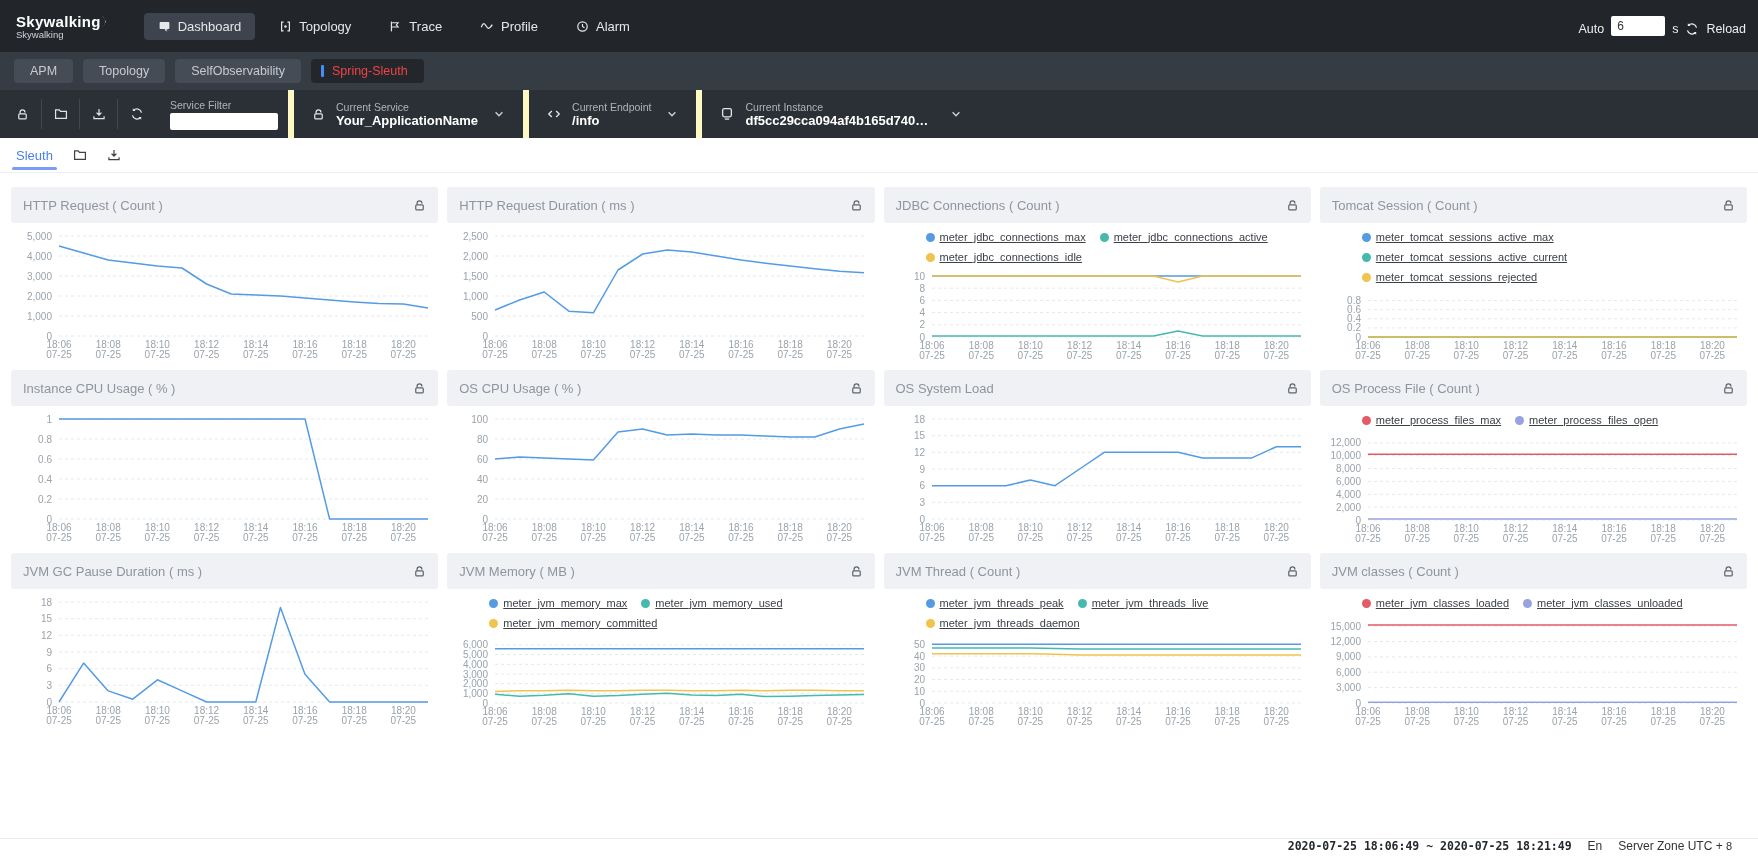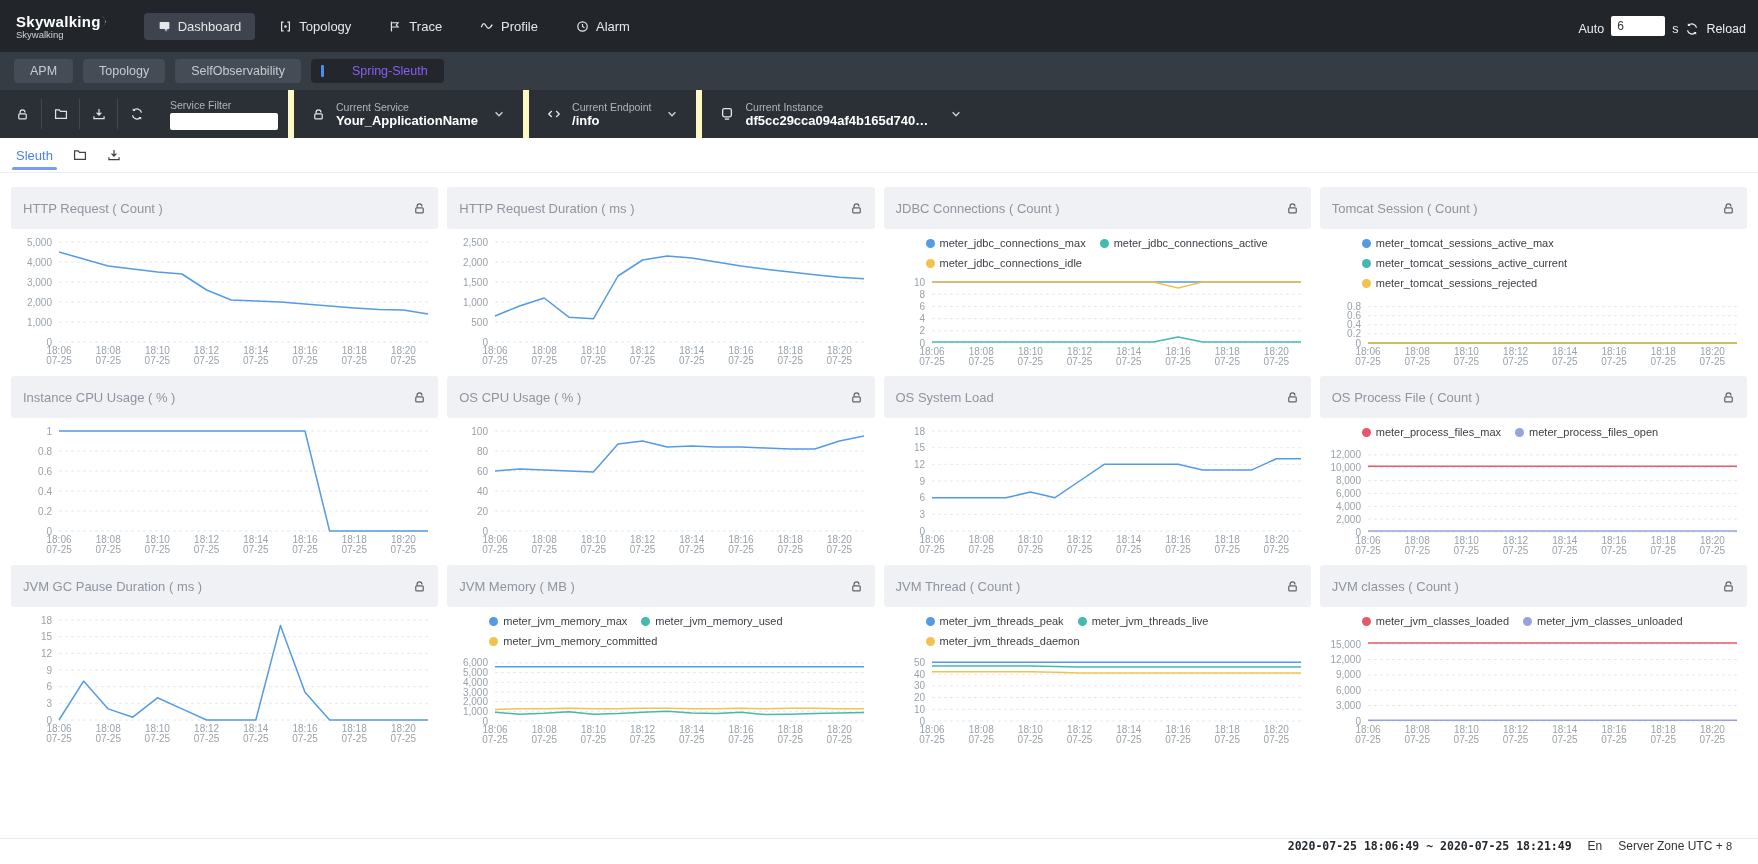--- a/index.html
+++ b/index.html
@@ -14,21 +14,21 @@
   .logo-sub { font-size:9.5px; color:#cfd3d8; margin-top:-1px; }
   .nav-items { display:flex; align-items:center; gap:10px; }
   .nav-item { display:flex; align-items:center; gap:7px; padding:6px 14px; font-size:13px; color:#e4e7ea; border-radius:4px; cursor:pointer; }
   .nav-item.active { background:#3d444d; }
   .nav-right { margin-left:auto; display:flex; align-items:flex-end; gap:7px; font-size:12.5px; color:#eceef0; }
   .auto-input { width:54px; height:20px; border:none; border-radius:2px; background:#fff; color:#333; font-size:12px; padding:0 6px; font-family:"Liberation Sans",sans-serif; }
 
   
   .pagebar { height:38px; background:#363c43; display:flex; align-items:center; gap:10px; padding:0 14px; }
   .pill { height:24px; display:flex; align-items:center; padding:0 16px; background:#454c55; color:#c6cbd1; font-size:12.5px; border-radius:4px; cursor:pointer; }
-  .pill.active { background:#23272c; color:#8b5cf6; padding-left:10px;gap:20px; }
+  .pill.active { background:#23272c; color:#ef4444; padding-left:10px; }
   .pill-bar { width:3px; height:12px; background:#4a8cf7; border-radius:1px; margin-right:8px; display:none; }
   .pill.active .pill-bar { display:inline-block; }
 
   
   .toolbar { height:48px; background:#2b3036; display:flex; align-items:center; color:#e3e6e9; padding:0 4px; }
   .tbtn { width:38px; height:30px; display:inline-flex; align-items:center; justify-content:center; border-right:1px solid #41474f; cursor:pointer; color:#dfe3e7; }
   .tbtn:last-of-type { border-right:none; }
   .sfilter { margin:0 10px 0 14px; display:flex; flex-direction:column; gap:2px; }
   .sfilter label { font-size:10.5px; color:#aeb4bb; }
   .sfilter input { width:108px; height:17px; border:none; border-radius:2px; background:#fff; font-size:11px; padding:0 5px; }
@@ -39,26 +39,26 @@
 
   
   .tabsrow { height:35px; background:#fff; border-bottom:1px solid #eceff2; display:flex; align-items:center; padding:0 16px; gap:20px; }
   .tab { position:relative; font-size:13px; color:#4a7ef0; height:35px; display:flex; align-items:center; cursor:pointer; }
   .tab.active::after { content:""; position:absolute; left:-4px; right:-4px; bottom:3px; height:3px; background:#7b9cf5; border-radius:2px; }
   .tico { color:#3e4247; cursor:pointer; }
 
   
   .grid { padding:14px 11px 0 11px; display:grid; grid-template-columns:repeat(4,1fr); column-gap:9px; row-gap:13px; background:#fff; }
   .panel { }
-  .panel-head { height:42px; background:#eff1f5; border-radius:3px; display:flex; align-items:center; padding:0 12px; }
+  .panel-head { height:36px; background:#eff1f5; border-radius:3px; display:flex; align-items:center; padding:0 12px; }
   .panel-title { font-size:13px; color:#8f959e; flex:1; }
   .plock { color:#5f656c; cursor:pointer; }
   .panel-body { height:134px; padding:5px 2px 0 2px; display:flex; flex-direction:column; }
   .legend { display:flex; flex-wrap:wrap; column-gap:14px; row-gap:1px; padding-left:40px; margin-bottom:1px; }
-  .lgi { display:inline-flex; align-items:center; font-size:11px; color:#3c4147; line-height:19px; cursor:pointer; white-space:nowrap; }
+  .lgi { display:inline-flex; align-items:center; font-size:11px; color:#3c4147; line-height:19px; cursor:pointer; white-space:nowrap;text-decoration:underline; }
   .dot { width:9px; height:9px; border-radius:50%; margin-right:5px; display:inline-block; }
   .plot { flex:1; }
 
   
   .footer { position:absolute; left:0; bottom:0; width:1758px; height:26px; background:#fff; border-top:1px solid #e9e9e9; display:flex; align-items:flex-start; justify-content:flex-end; gap:16px; padding:0 18px; }
   .timerange { font-family:"DejaVu Sans Mono", monospace; font-size:11.5px; font-weight:bold; color:#24292e; cursor:pointer; }
   .flang { font-size:12px; color:#333; cursor:pointer; }
   .zone { font-size:12px; color:#333; }
   .zone-val { display:inline-block; min-width:14px; font-size:11px; color:#333; cursor:pointer; }
 </style>

